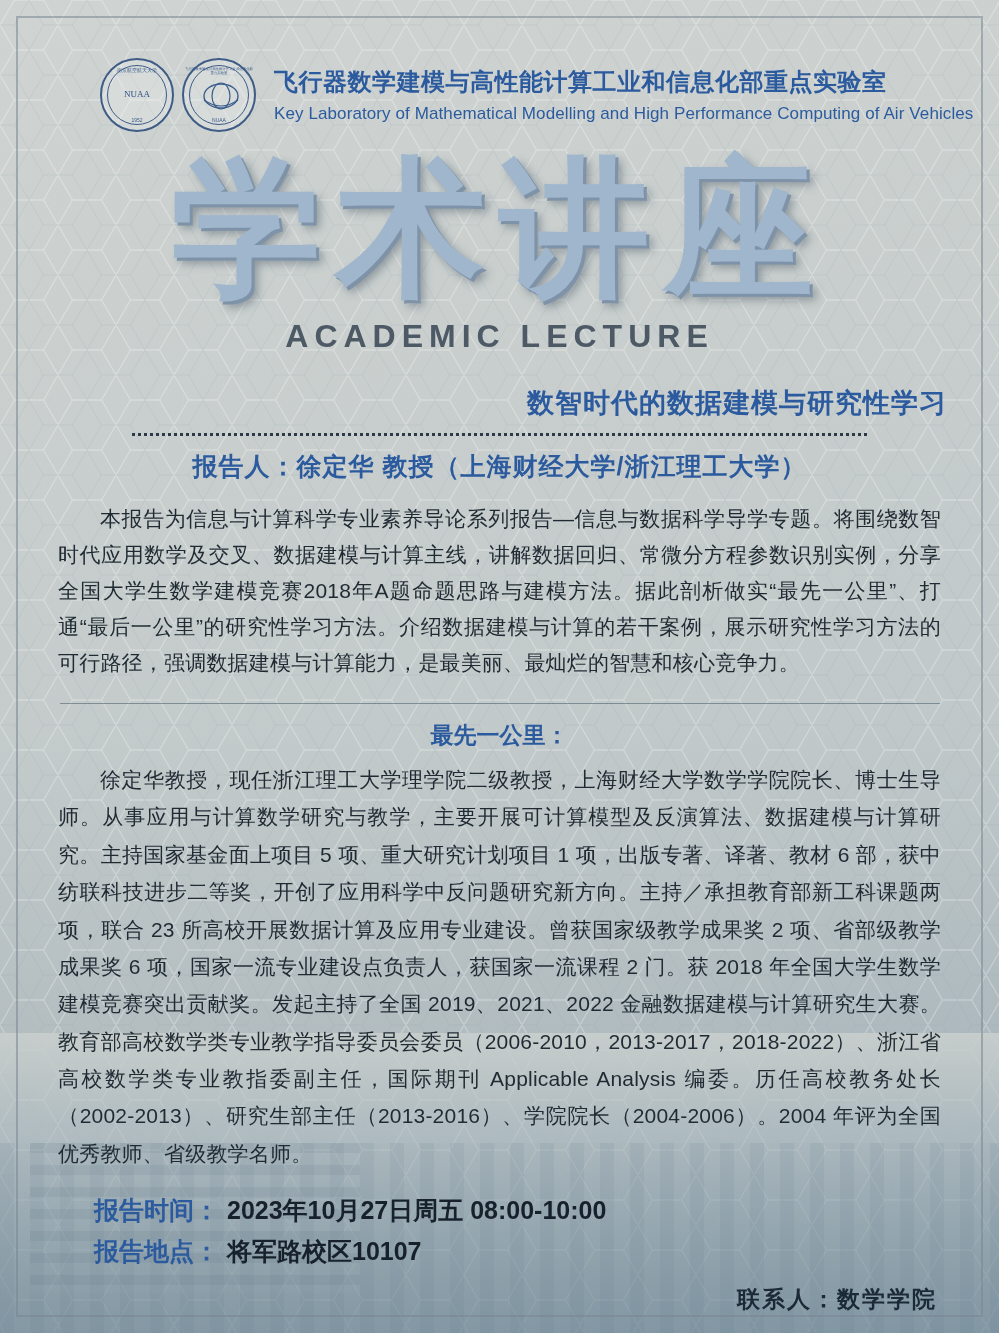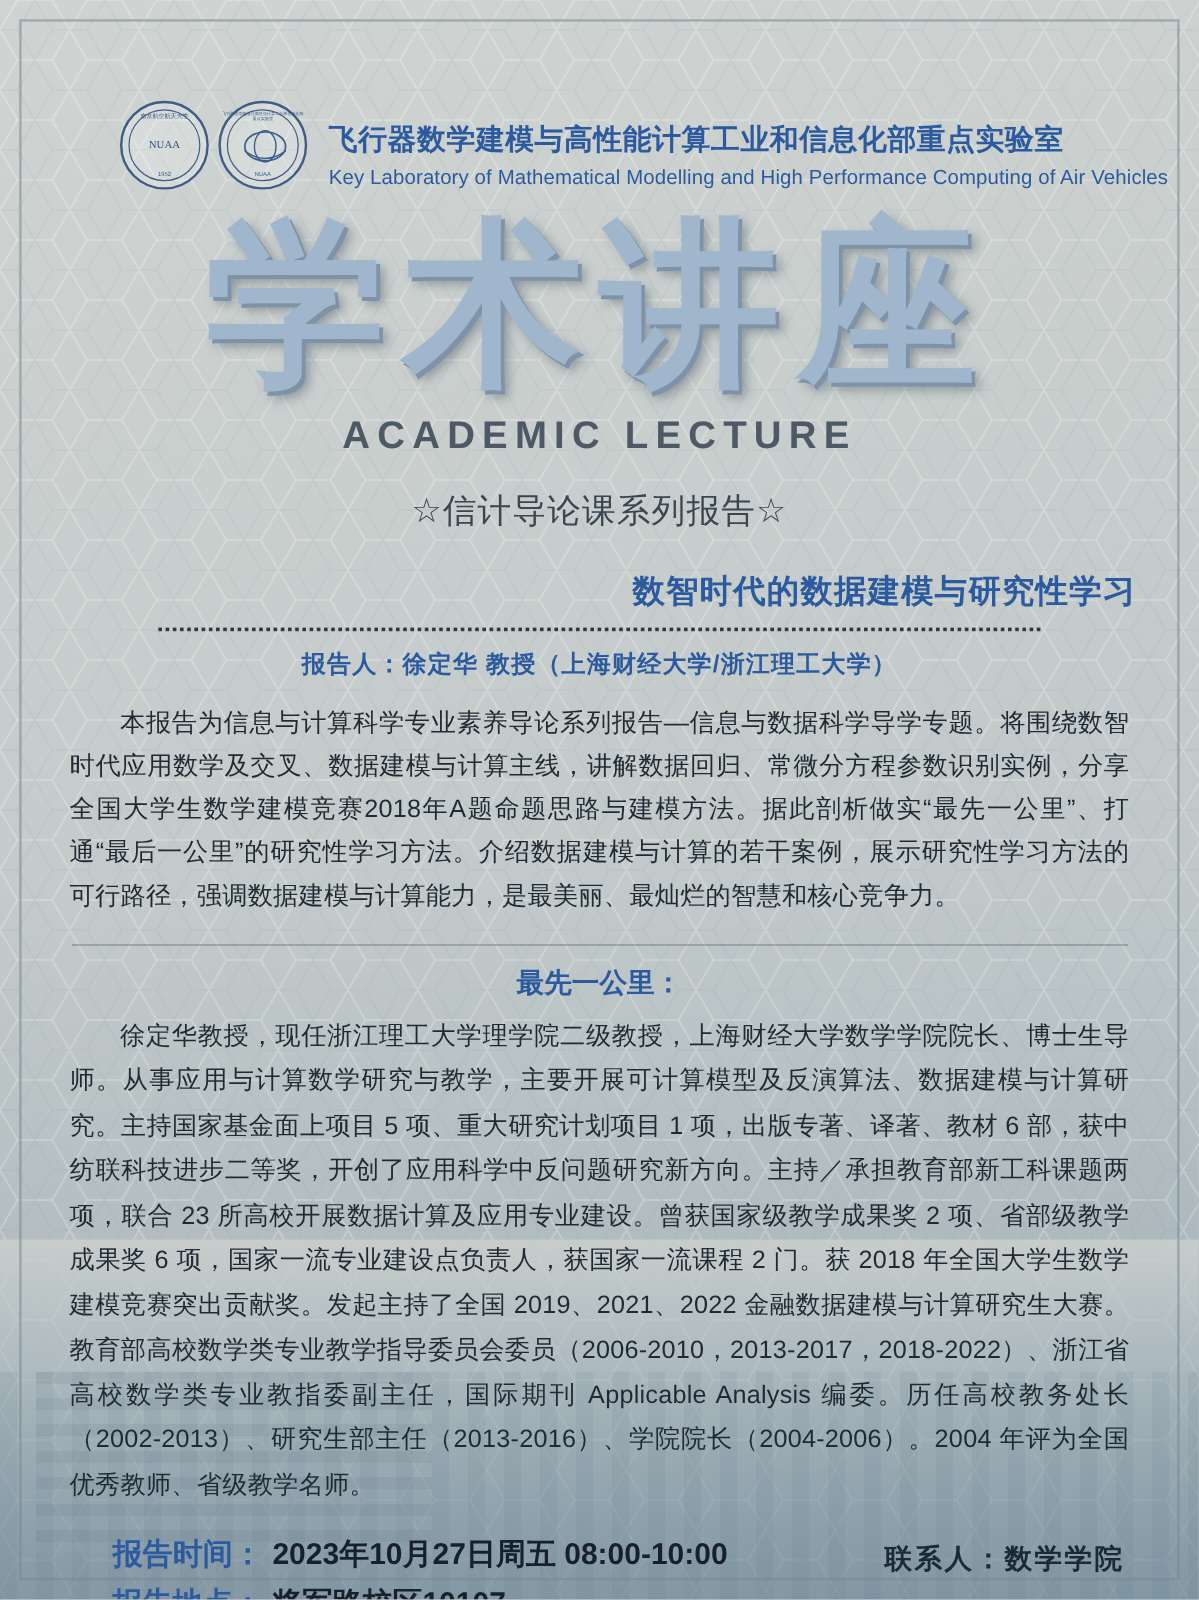--- a/index.html
+++ b/index.html
@@ -75,22 +75,22 @@
   .content {
     position: relative;
     z-index: 5;
     padding: 0 52px;
     box-sizing: border-box;
   }
 
   
   .header {
     display: flex;
-    align-items: flex-end;
-    padding-top: 84px;
+    align-items: center;
+    padding-top: 58px;
     padding-left: 48px;
   }
   .logo {
     width: 74px;
     height: 74px;
     border-radius: 50%;
     border: 2px solid #3f5c86;
     box-sizing: border-box;
     position: relative;
     flex: none;
@@ -185,21 +185,21 @@
   }
   .dot-rule {
     margin: 12px auto 0;
     width: 735px;
     height: 0;
     border-top: 3px dotted #2b3a45;
   }
   .speaker {
     text-align: center;
     margin-top: 14px;
-    font-size: 20px;
+    font-size: 25px;
     font-weight: bold;
     color: #2b5b9e;
     letter-spacing: 1px;
   }
 
   .abstract {
     margin: 18px 6px 0;
     font-size: 21px;
     line-height: 1.72;
     color: #1f2a33;
@@ -311,21 +311,20 @@
       </div>
 
       <div class="lab-titles">
         <div class="lab-cn">飞行器数学建模与高性能计算工业和信息化部重点实验室</div>
         <div class="lab-en">Key Laboratory of Mathematical Modelling and High Performance Computing of Air Vehicles</div>
       </div>
     </div>
 
     <div class="big-title">学术讲座</div>
     <div class="big-title-en">ACADEMIC LECTURE</div>
-    <div class="series-line">☆信计导论课系列报告☆</div>
 
     <div class="topic">数智时代的数据建模与研究性学习</div>
     <div class="dot-rule"></div>
     <div class="speaker">报告人：徐定华 教授（上海财经大学/浙江理工大学）</div>
 
     <div class="abstract">本报告为信息与计算科学专业素养导论系列报告—信息与数据科学导学专题。将围绕数智时代应用数学及交叉、数据建模与计算主线，讲解数据回归、常微分方程参数识别实例，分享全国大学生数学建模竞赛2018年A题命题思路与建模方法。据此剖析做实“最先一公里”、打通“最后一公里”的研究性学习方法。介绍数据建模与计算的若干案例，展示研究性学习方法的可行路径，强调数据建模与计算能力，是最美丽、最灿烂的智慧和核心竞争力。</div>
 
     <div class="divider"></div>
 
     <div class="bio-heading">最先一公里：</div>

